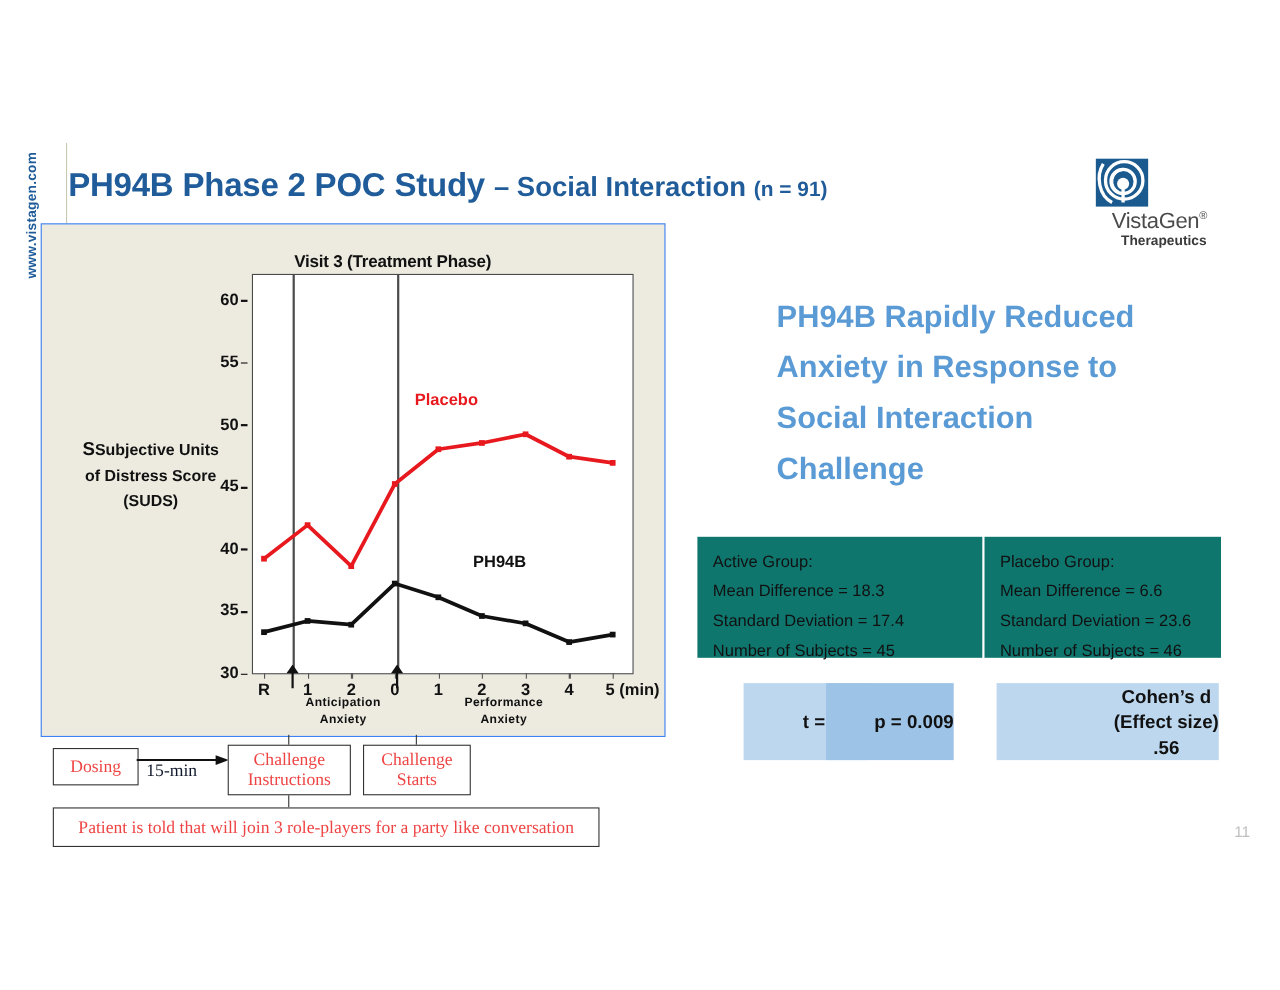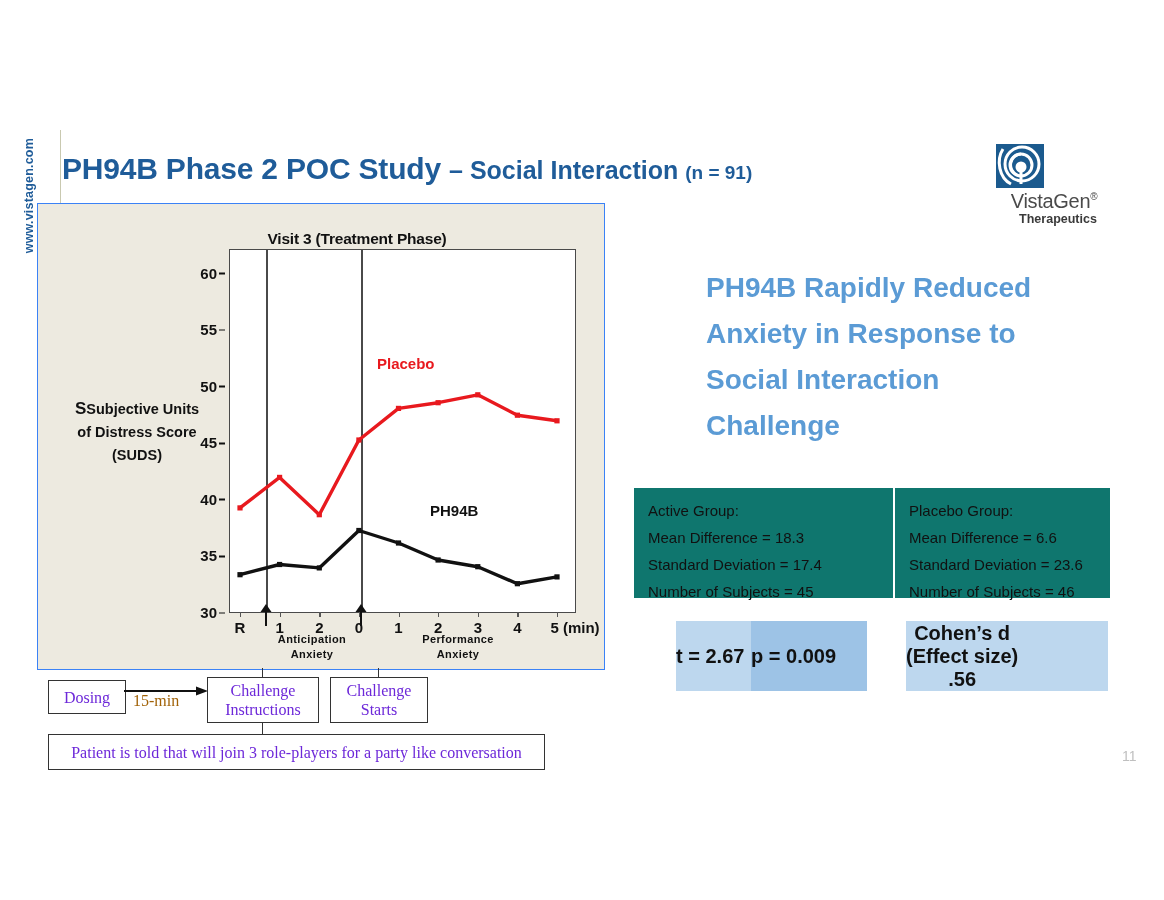--- a/index.html
+++ b/index.html
@@ -86,52 +86,52 @@
   }
   .arrow-up{position:absolute;width:14px;height:22px;}
 
   .series-label{position:absolute;font-size:15px;font-weight:bold;}
   #label-placebo{color:#E8191E;}
   #label-ph94b{color:#111;}
 
   
   .flowbox{
     position:absolute;border:1.5px solid #333;background:#fff;
-    font-family:"Liberation Serif",serif;font-size:16px;color:#6d28d9;
+    font-family:"Liberation Serif",serif;font-size:16px;color:#ef4444;
     display:flex;align-items:center;justify-content:center;text-align:center;
     line-height:19px;
   }
   #flow-dosing{left:48px;top:680px;width:76px;height:32px;}
   #flow-instructions{left:207px;top:677px;width:110px;height:44px;}
   #flow-starts{left:330px;top:677px;width:96px;height:44px;}
   #flow-patient{left:48px;top:734px;width:495px;height:34px;justify-content:center;}
   #flow-15min{
     position:absolute;left:133px;top:692px;
-    font-family:"Liberation Serif",serif;font-size:16px;color:#a16207;
+    font-family:"Liberation Serif",serif;font-size:16px;color:#0f172a;
   }
   #flow-arrow{position:absolute;left:124px;top:686px;width:84px;height:10px;}
   .connector{position:absolute;width:1.4px;background:#333;}
 
   
   #headline{
     position:absolute;left:706px;top:265px;width:370px;
     font-size:28px;font-weight:bold;color:#5B9BD5;line-height:46px;
   }
 
   .statbox{
     position:absolute;background:#0f766e;color:#111;
     font-size:15px;font-weight:normal;line-height:27px;
     padding:9px 0 9px 14px;box-sizing:border-box;
   }
   #stat-active{left:634px;top:488px;width:259px;height:110px;}
   #stat-placebo{left:895px;top:488px;width:215px;height:110px;}
 
   .resbox{
-    position:absolute;color:#111;font-size:20px;font-weight:bold;
-    display:flex;align-items:center;justify-content:flex-start;text-align:center;
+    position:absolute;color:#111;font-size:17px;font-weight:bold;
+    display:flex;align-items:center;justify-content:flex-end;text-align:center;
     line-height:23px;box-sizing:border-box;
   }
   #res-t{left:676px;top:621px;width:112px;height:70px;background:#BDD7EE;}
   #res-p{left:751px;top:621px;width:116px;height:70px;background:#9DC3E6;}
   #res-d{left:906px;top:621px;width:202px;height:70px;background:#BDD7EE;}
 
   #page-number{
     position:absolute;left:1122px;top:748px;font-size:14px;color:#BFBFBF;
   }
 </style>

